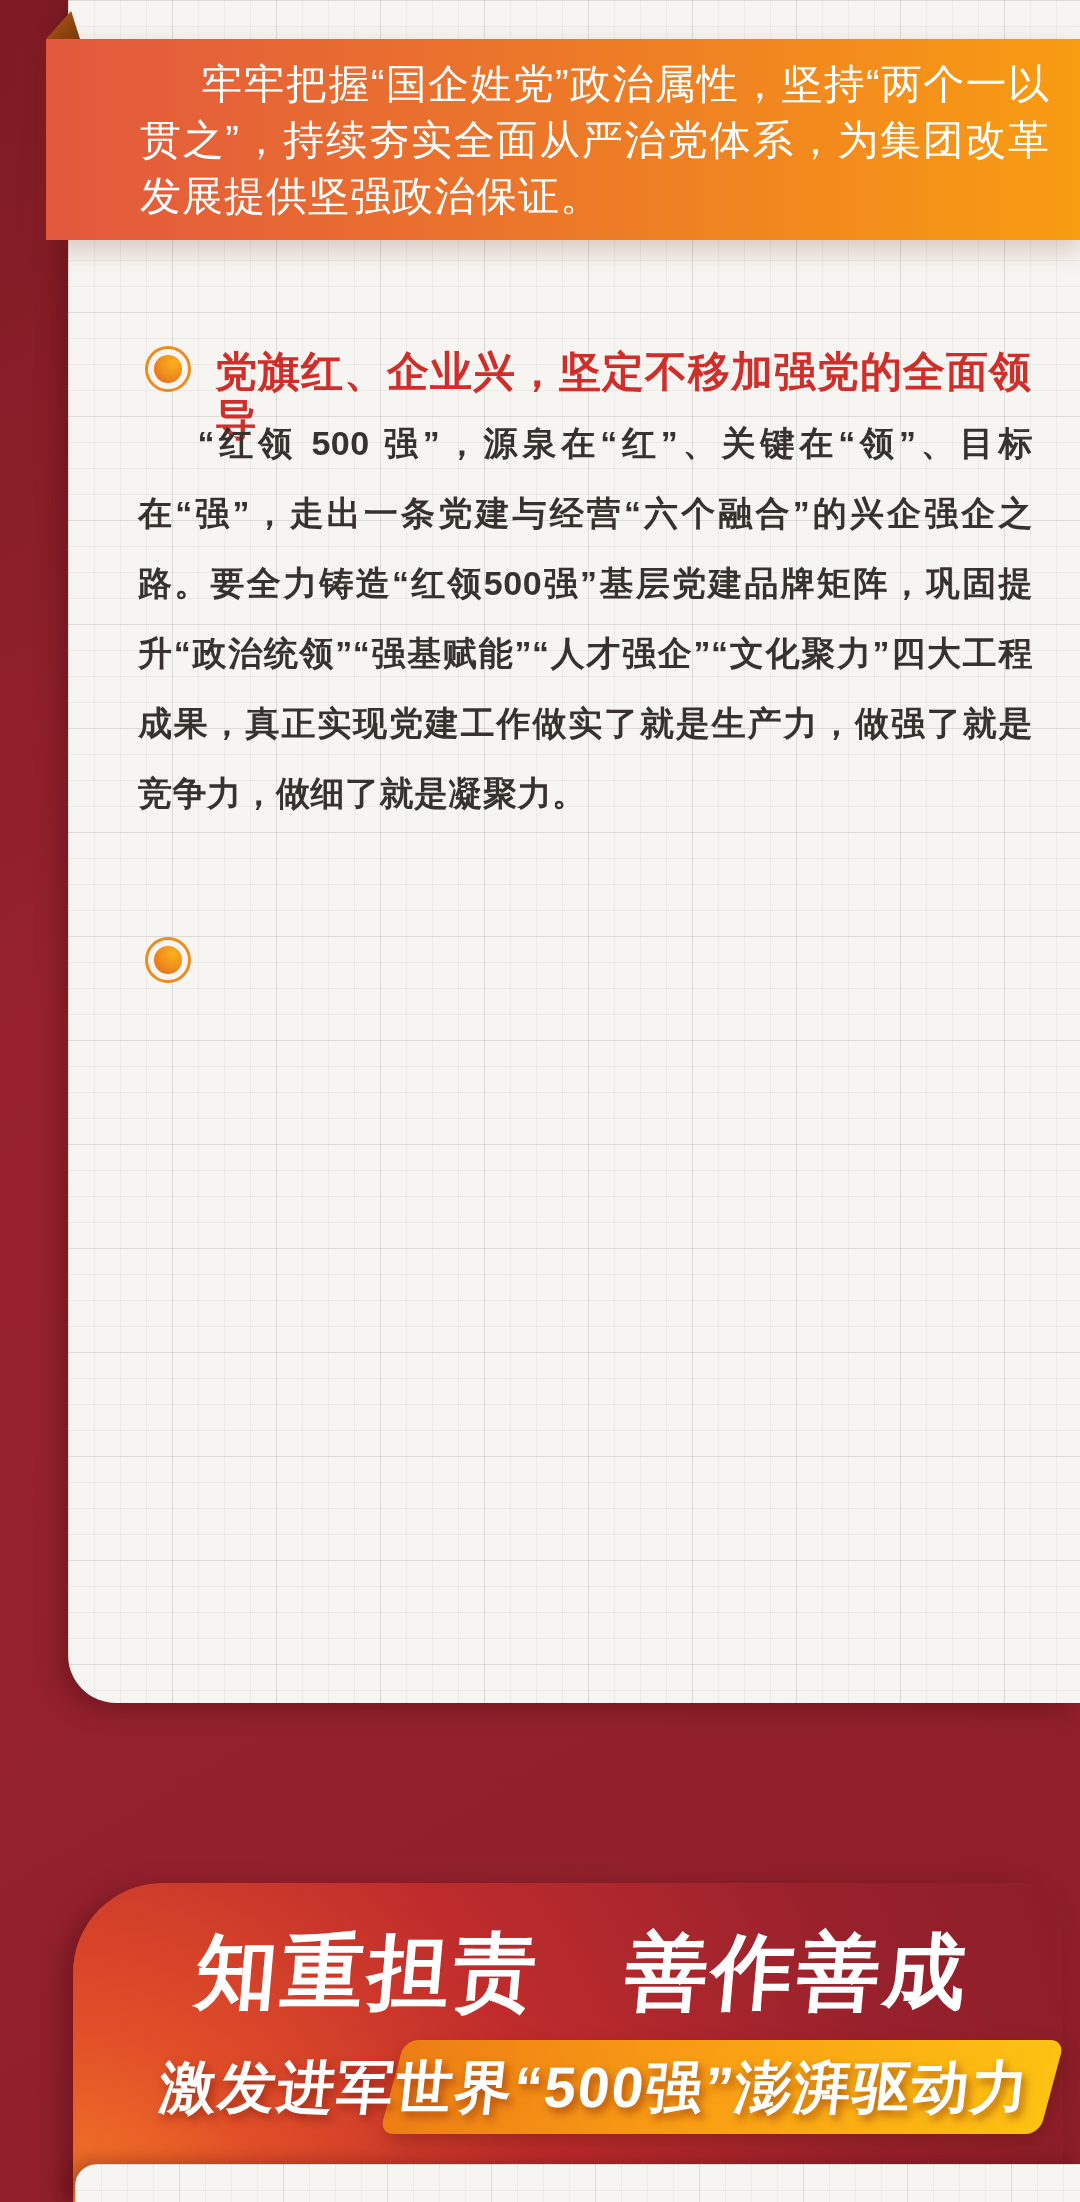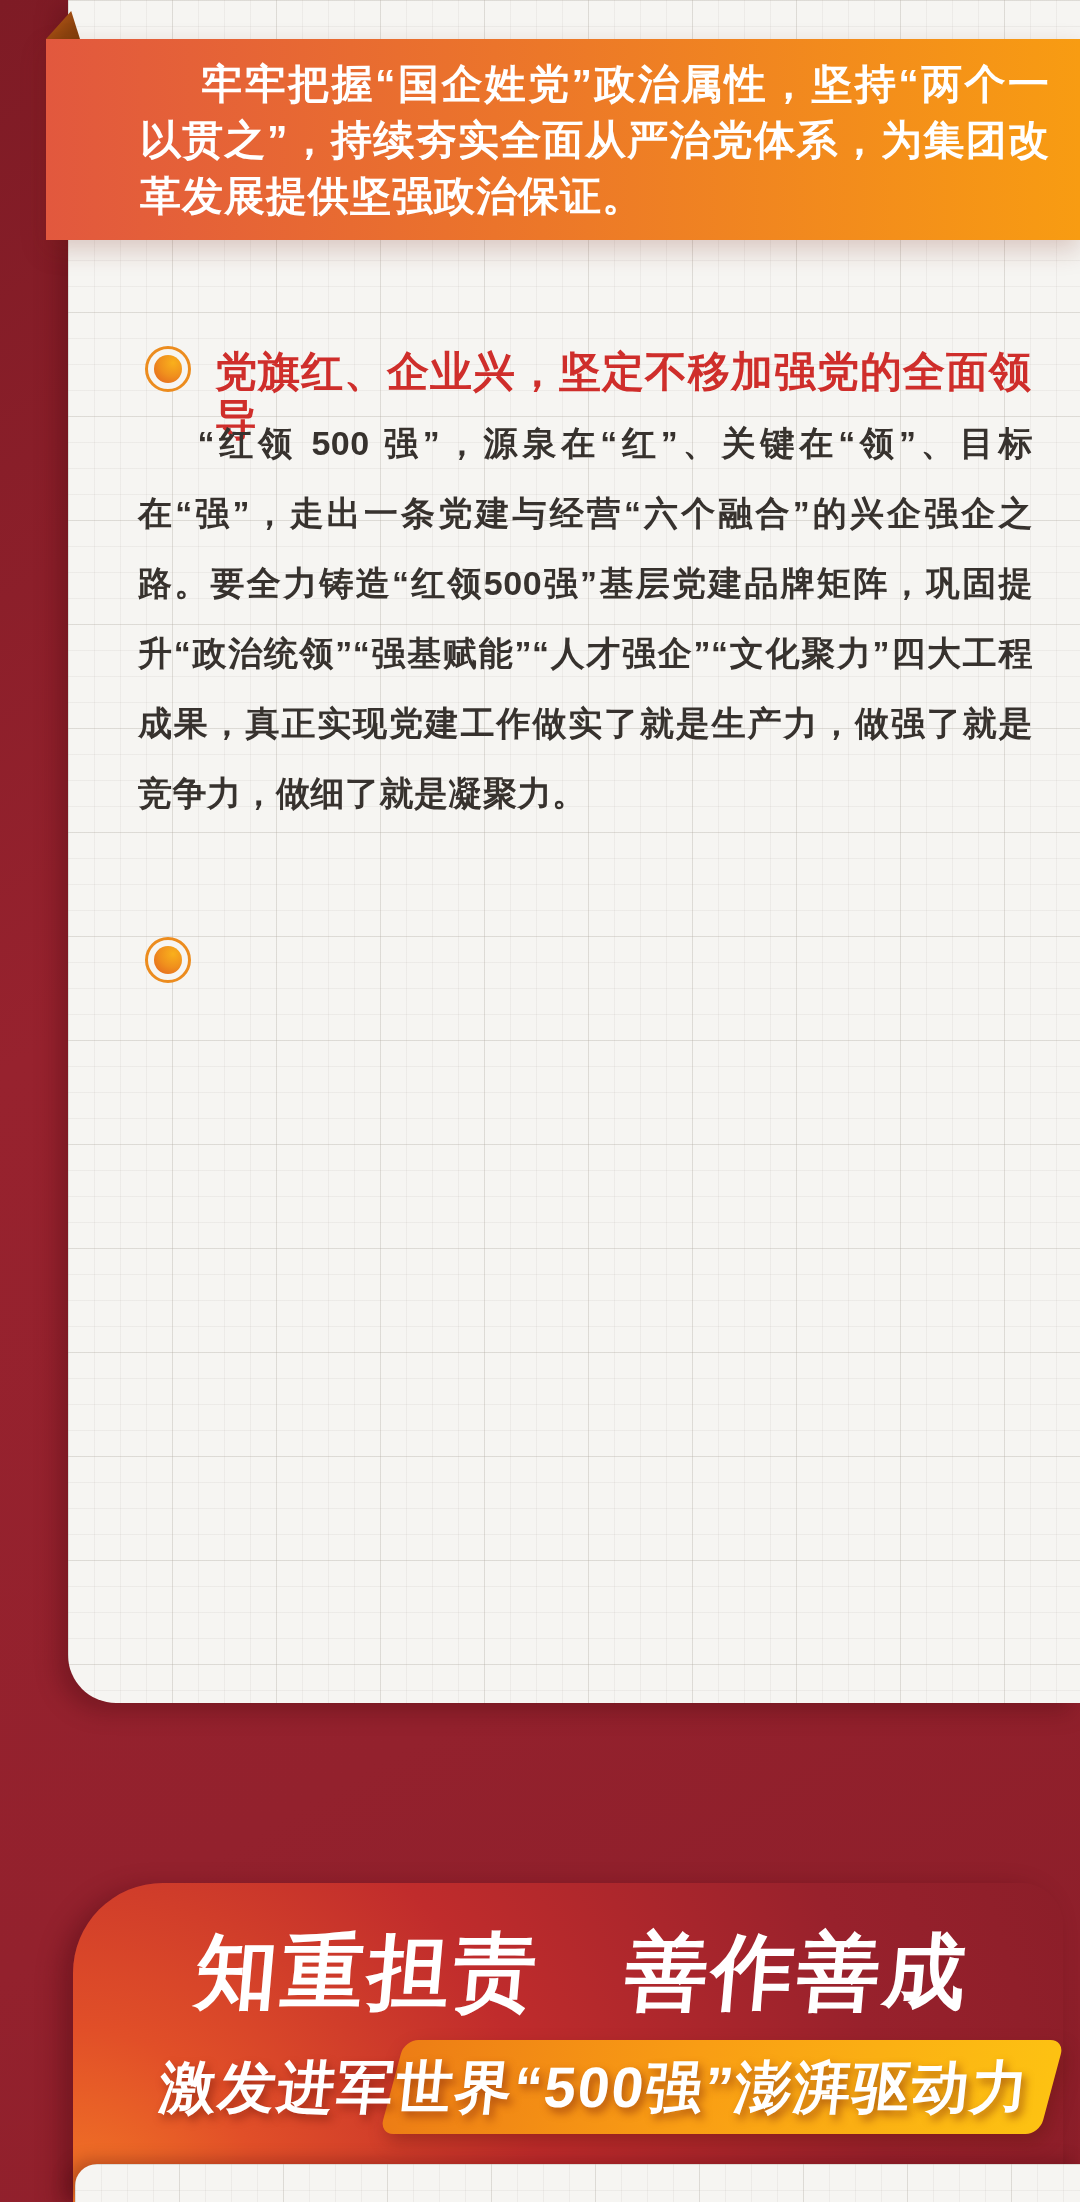--- a/index.html
+++ b/index.html
@@ -27,21 +27,21 @@
     background:linear-gradient(90deg,#e2583e 0%,#ec7729 48%,#f89c12 100%);
     box-shadow:0 10px 24px rgba(120,35,18,.22);
     display:flex;align-items:center;
   }
   .ribbon-fold{
     position:absolute;left:46px;top:11px;width:34px;height:28px;
     background:linear-gradient(135deg,#c05c18 0%,#8a420e 70%,#7d3d0c 100%);
     clip-path:polygon(0 100%,100% 100%,74% 0);
   }
   .ribbon-text{
-    color:#ffffff;font-size:41px;line-height:56px;font-weight:700;
+    color:#ffffff;font-size:41px;line-height:56px;font-weight:400;
     letter-spacing:1px;text-indent:1.5em;text-align:justify;
     padding:0 30px 0 94px;margin:0;
   }
   .bullet{
     position:absolute;left:145px;width:46px;height:46px;border-radius:50%;
     border:3px solid #ec8c1e;box-sizing:border-box;background:#f6f5f2;
     display:flex;align-items:center;justify-content:center;
   }
   .bullet .dot{
     width:28px;height:28px;border-radius:50%;

